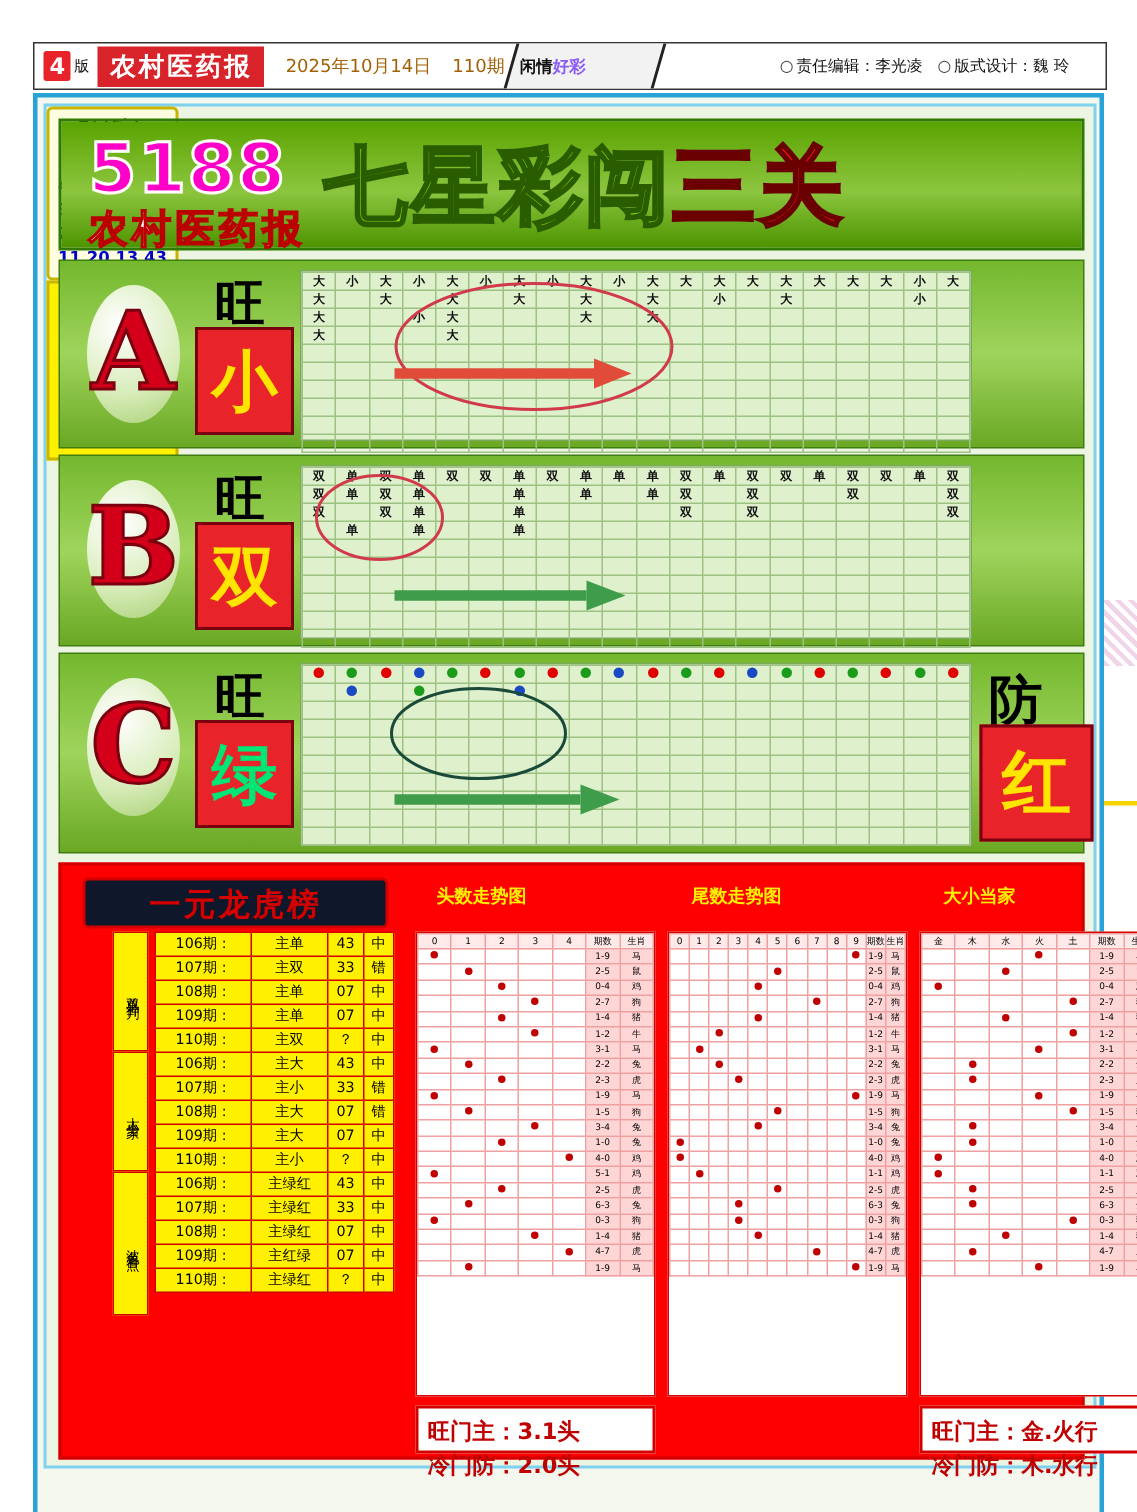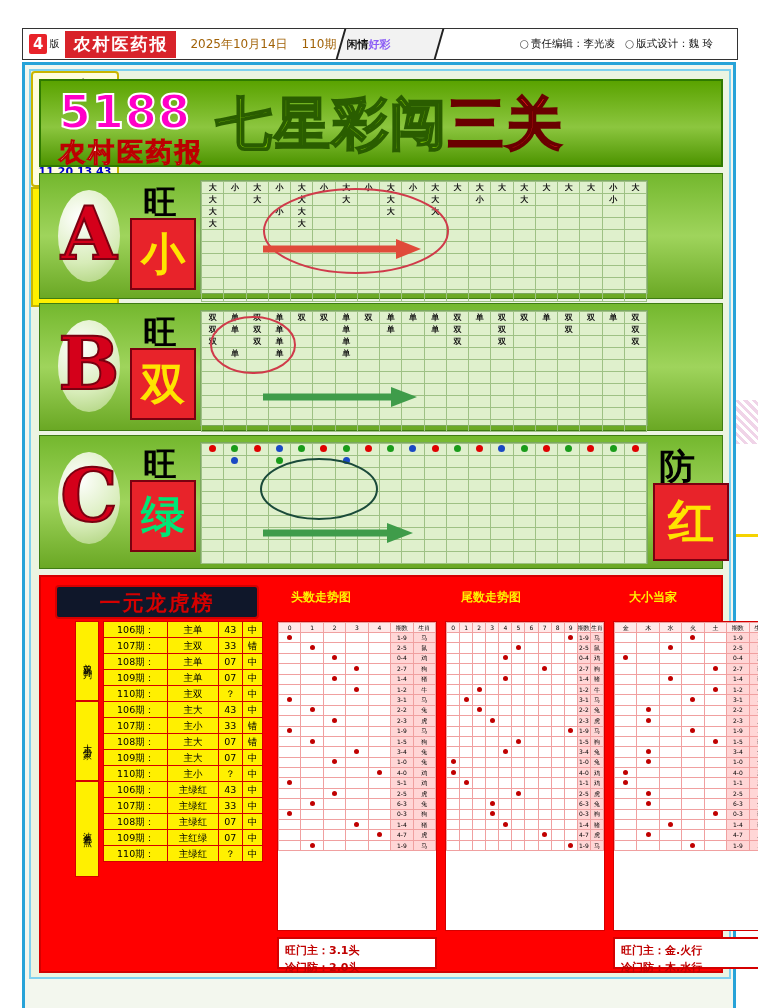--- a/index.html
+++ b/index.html
@@ -80,21 +80,21 @@
   
   .trend{position:absolute;top:44px;background:#fff;border:1px solid #d40000;box-sizing:border-box;}
   .t1c{left:236px;width:160px;height:310px;}
   .t2c{left:404px;width:160px;height:310px;}
   .t3c{left:572px;width:160px;height:310px;}
   .trend table{border-collapse:collapse;width:100%;table-layout:fixed;}
   .trend td{border:1px solid #f0a0a0;height:9.4px;font-size:6px;text-align:center;color:#333;padding:0;line-height:1;}
   .trend td.hd{font-size:6px;color:#000;background:#ffe9e9;height:9px;}
   .trend td.lbl{background:#ffd6d6;font-size:6px;color:#000;}
   .pt{display:inline-block;width:5px;height:5px;border-radius:50%;background:#c00000;}
-  .note{position:absolute;background:#fff;border:2px solid #d40000;box-sizing:border-box;font-size:11px;color:#c00000;font-weight:bold;line-height:1.5;padding:4px 6px;}
+  .note{position:absolute;background:#fff;border:2px solid #d40000;box-sizing:border-box;font-size:15px;color:#c00000;font-weight:bold;line-height:1.5;padding:4px 6px;}
   .n1{left:236px;top:360px;width:160px;height:32px;}
   .n2{left:404px;top:360px;width:160px;height:32px;}
   .n3{left:572px;top:360px;width:160px;height:32px;}
   
   .deco{position:absolute;right:0;top:400px;width:22px;height:44px;background:repeating-linear-gradient(45deg,#f0d4e8 0 3px,#fff 3px 6px);}
   .decoline{position:absolute;right:0;top:534px;width:22px;height:3px;background:#f5d300;}
 </style>
 </head>
 <body>
 

